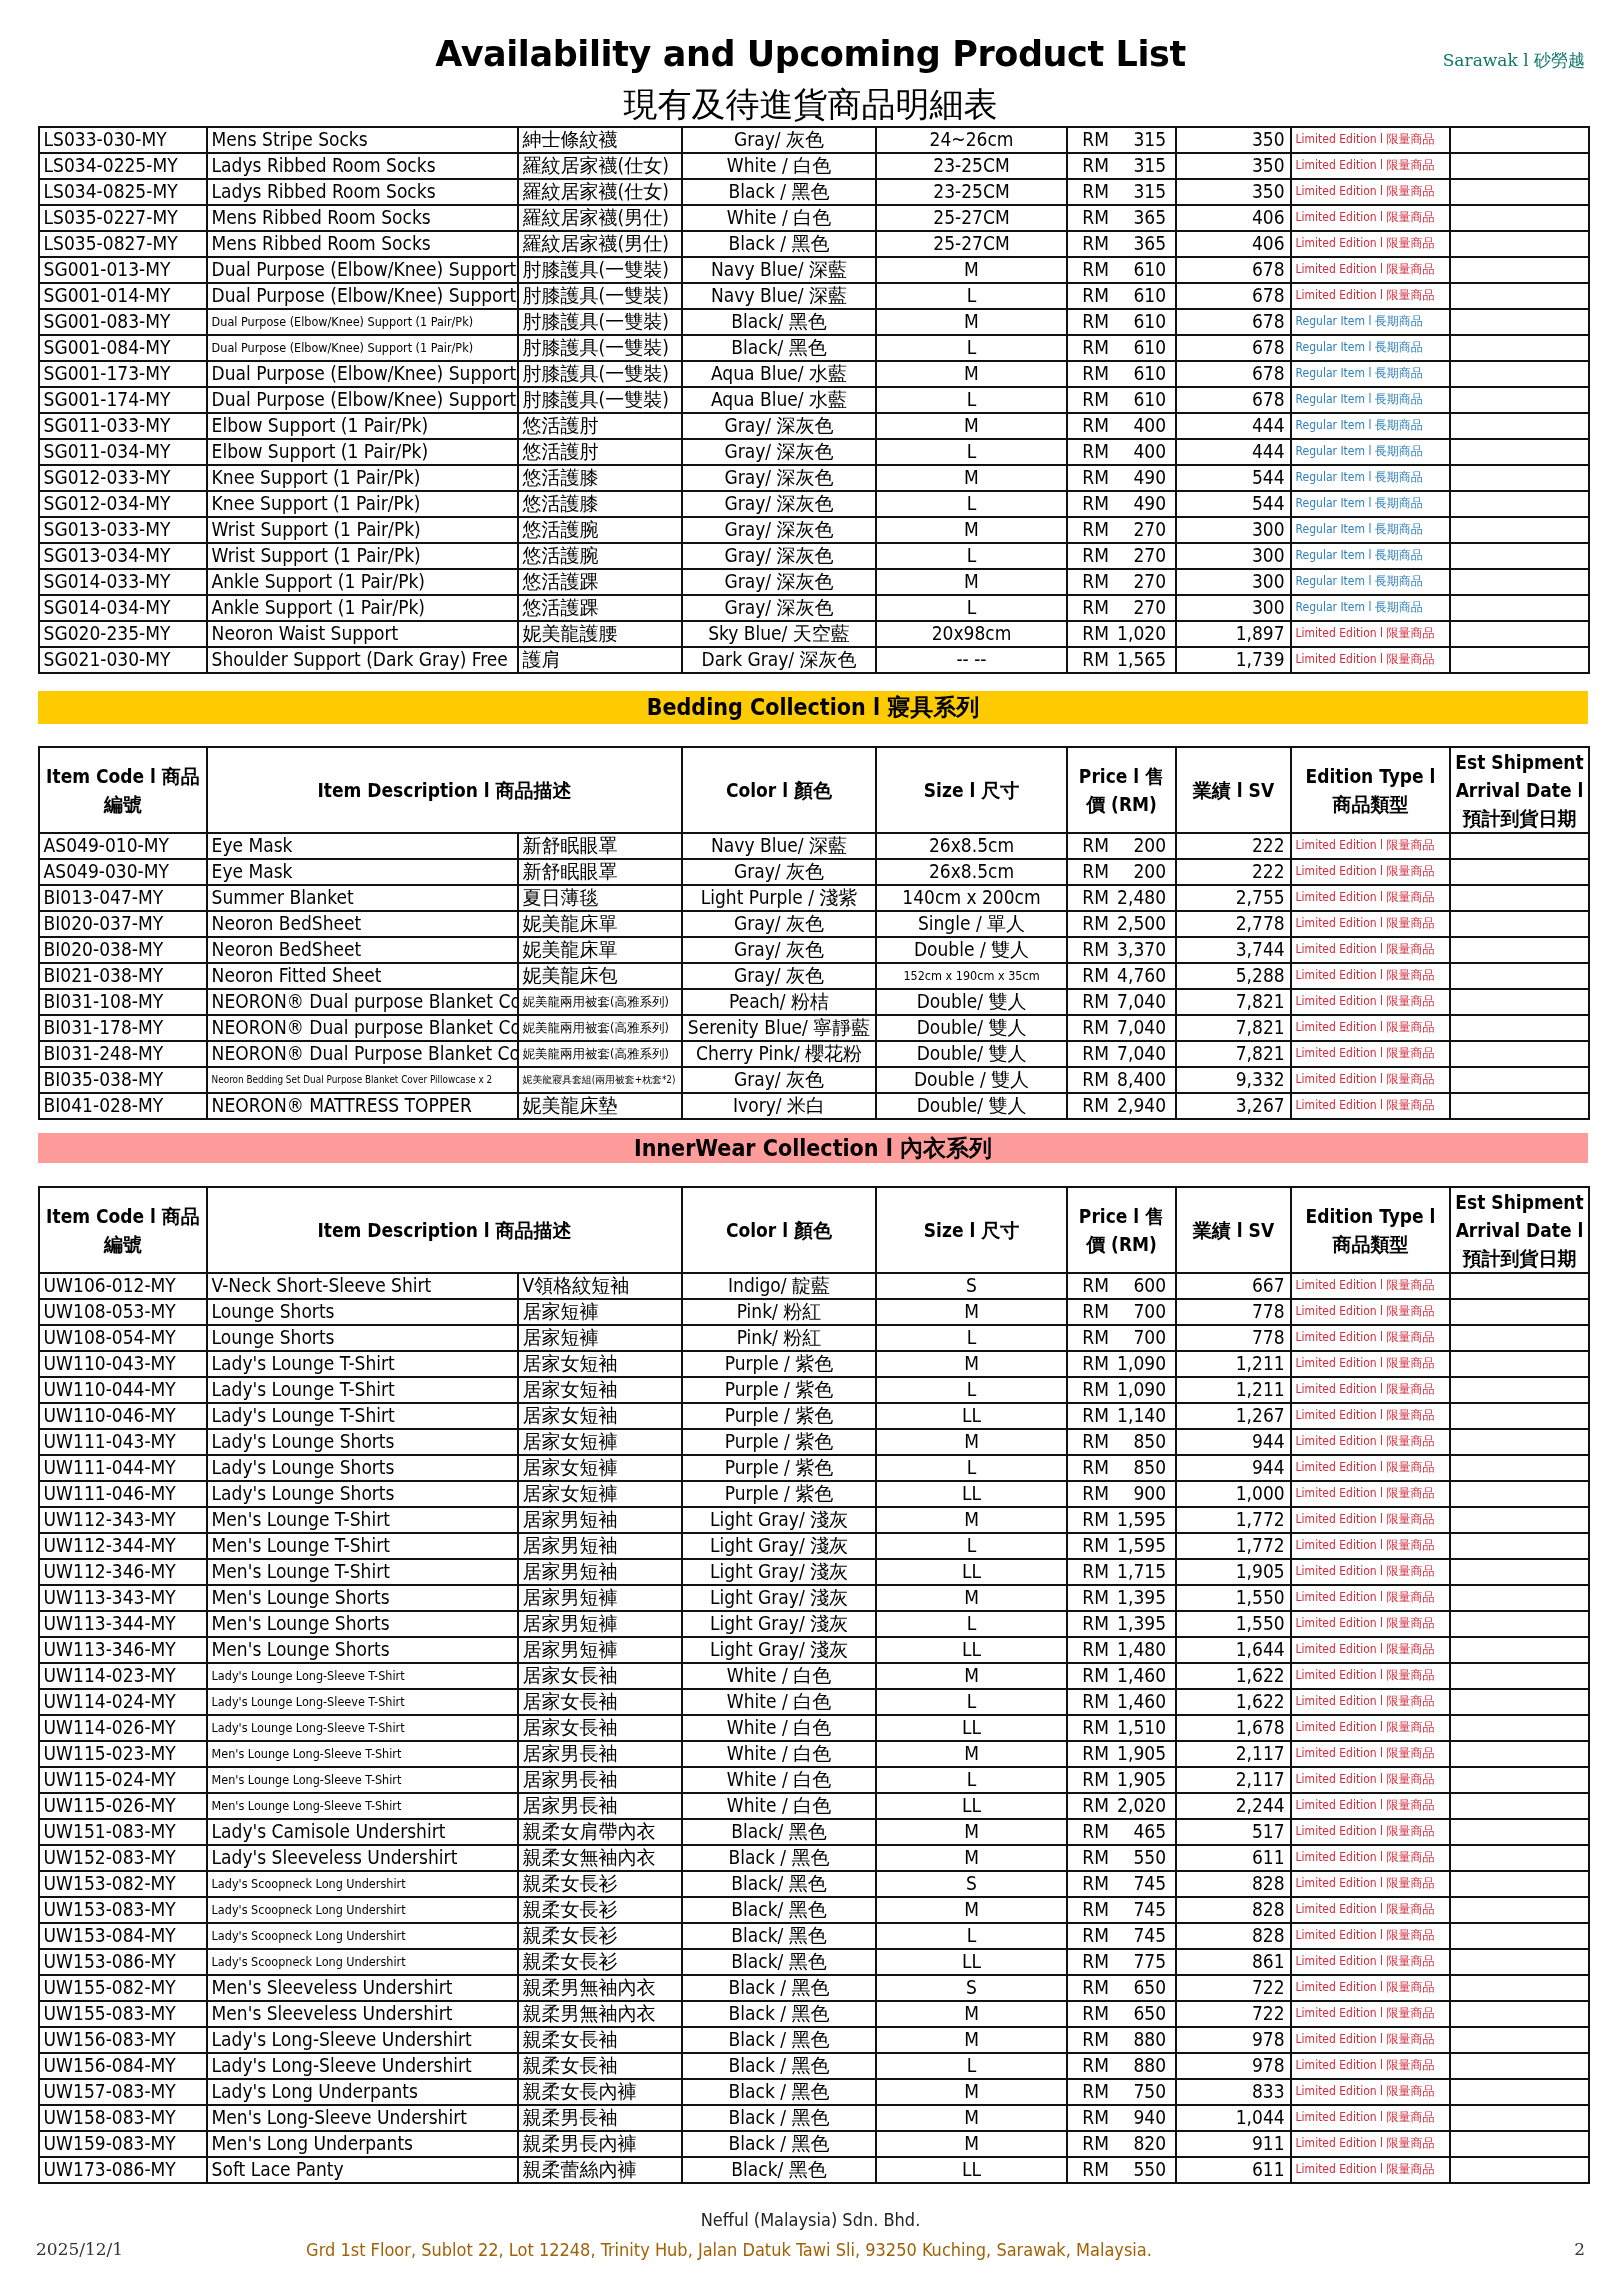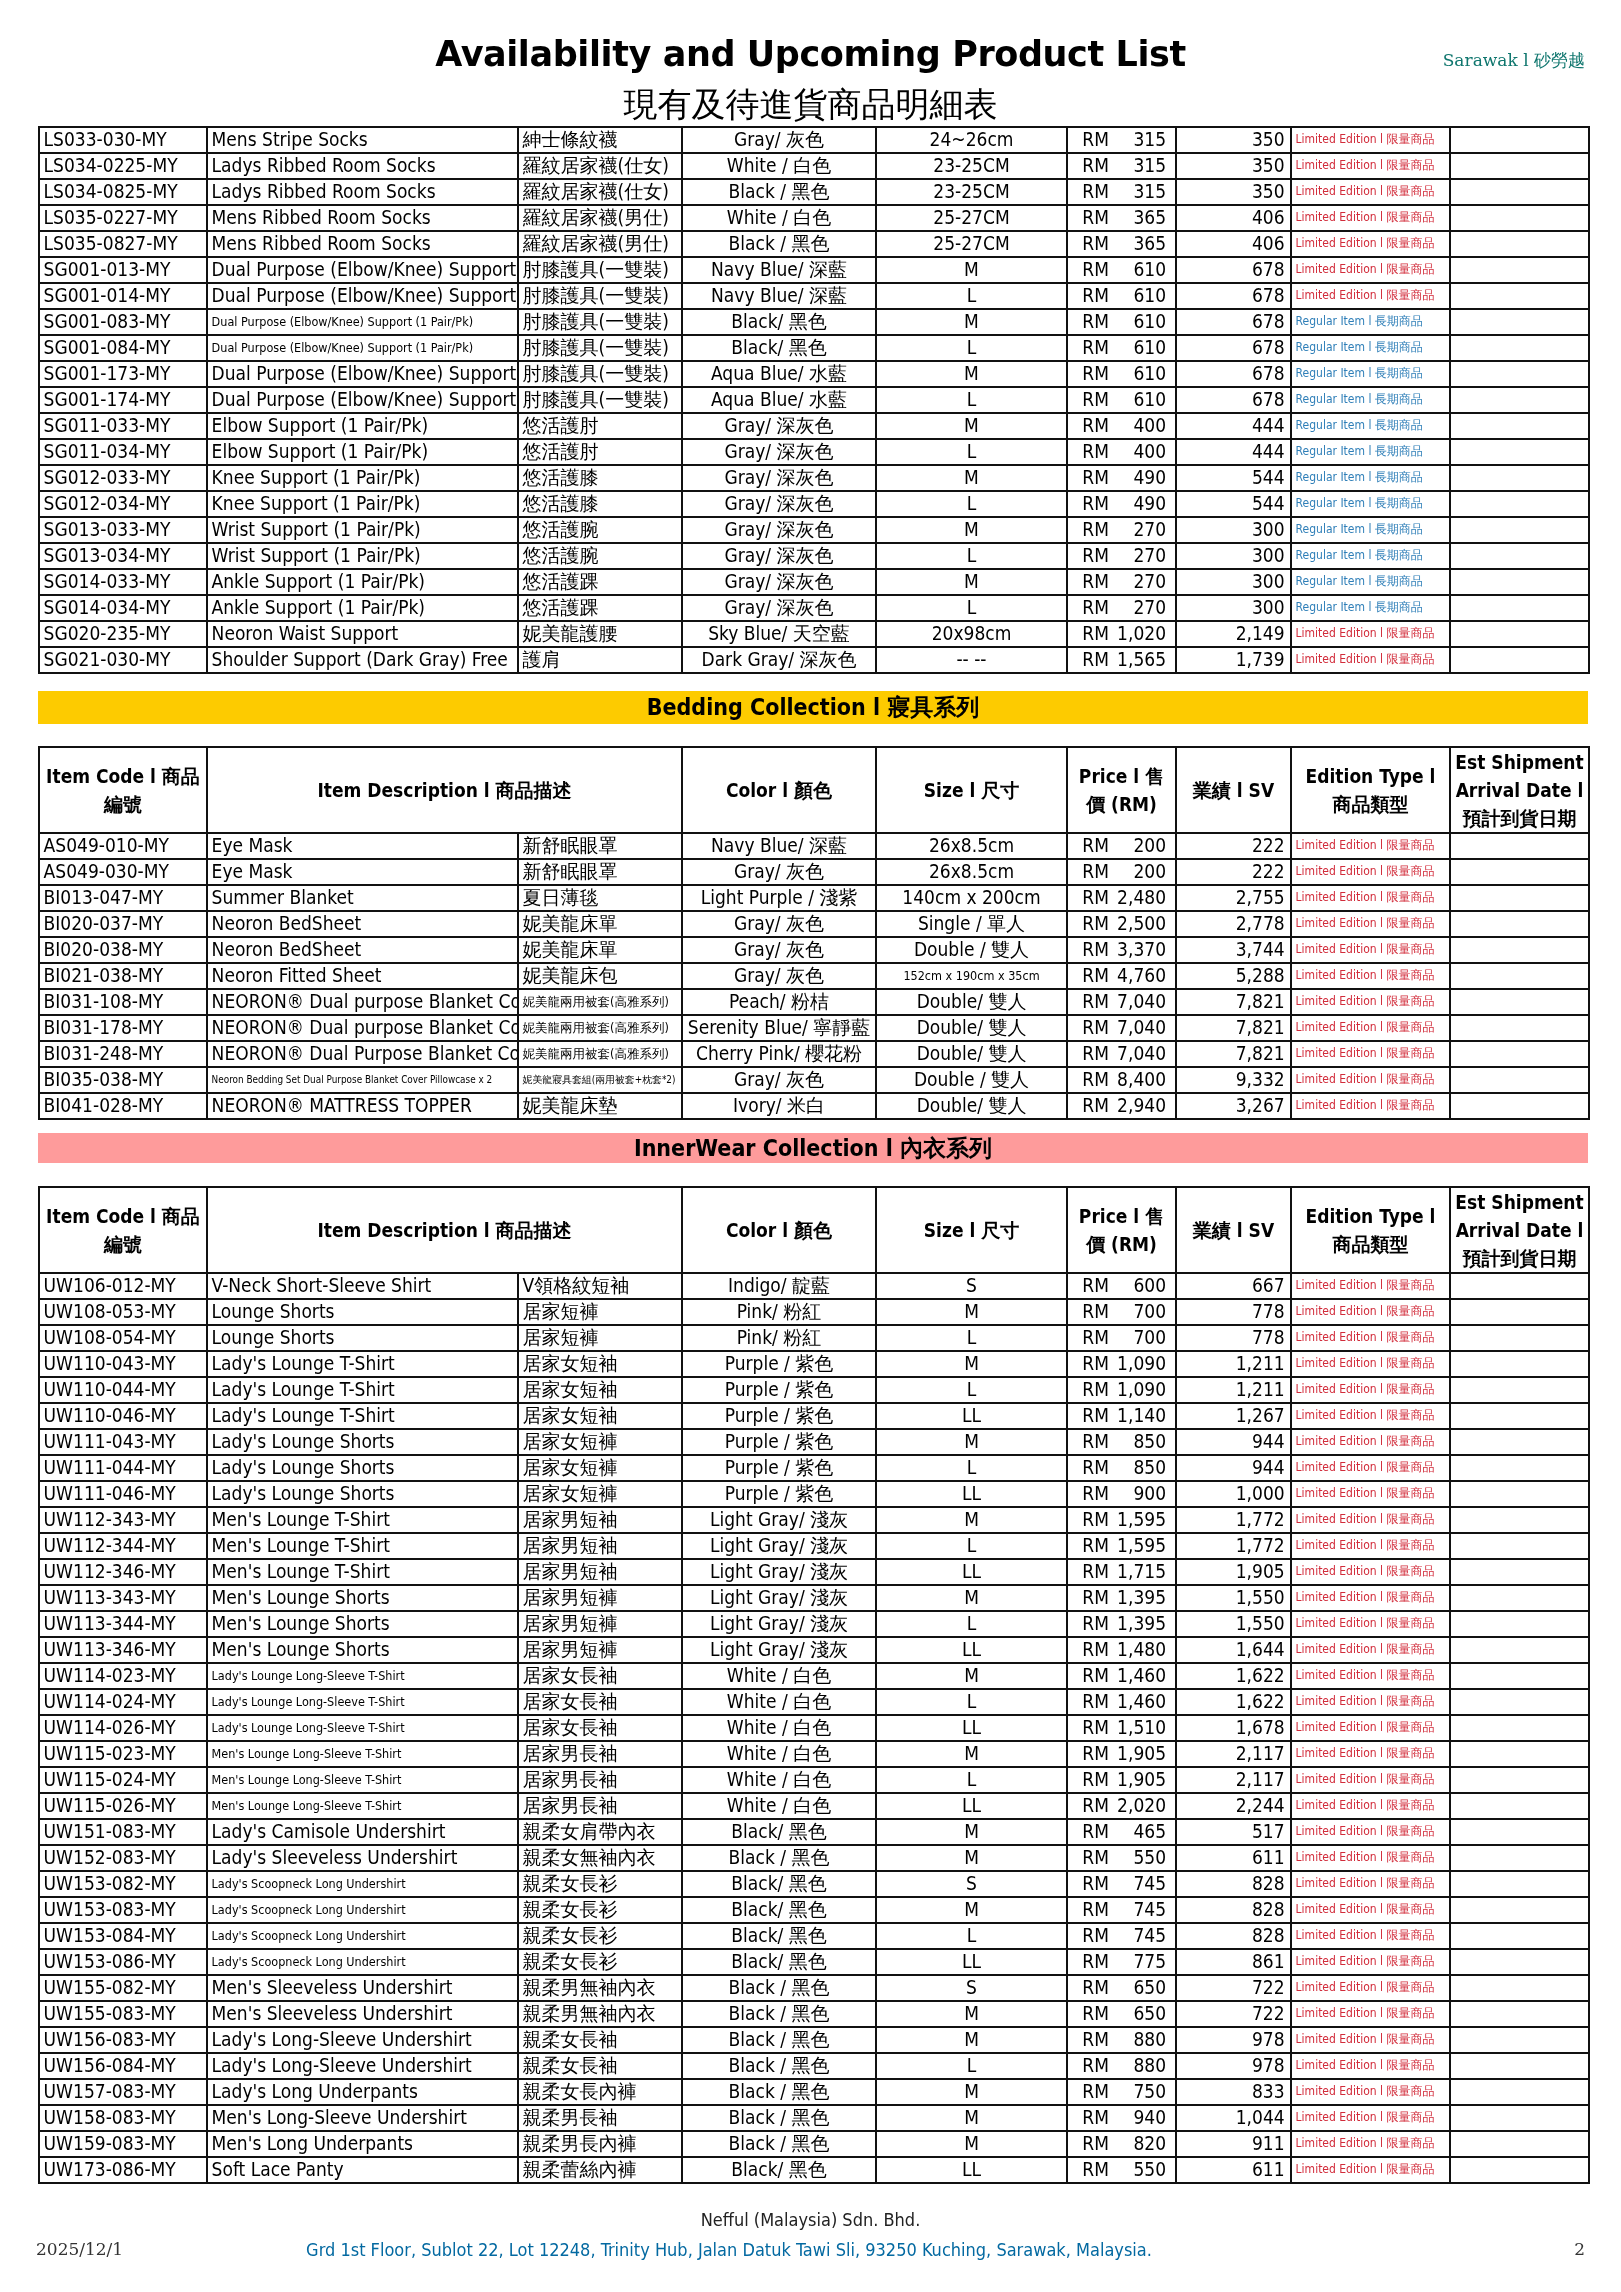--- a/index.html
+++ b/index.html
@@ -16,21 +16,21 @@
   .price { display:flex; justify-content:space-between; padding:0 5.4px 0 10.7px; }
   .ed { font-size:12px; }
   .limited { color:#d22b3a; }
   .regular { color:#2f7fb8; }
   .small { font-size:12.5px; }
   .tiny { font-size:9.9px; }
   .banner { position:absolute; left:38px; width:1550px; text-align:center; font-weight:bold; font-size:23px; }
   .banner.yellow { background:#fdcb00; top:691px; height:33px; line-height:32px; }
   .banner.pink { background:#fe9b9b; top:1133px; height:30px; line-height:30px; }
   .footer-co { position:absolute; left:0; width:1621px; top:2209px; text-align:center; font-size:18px; color:#222; }
-  .footer-addr { position:absolute; left:0; width:1458px; top:2239px; text-align:center; font-size:18px; color:#0369a1; }
+  .footer-addr { position:absolute; left:0; width:1458px; top:2239px; text-align:center; font-size:18px; color:#a16207; }
   .footer-date { position:absolute; left:36px; top:2239px; font-family:"DejaVu Serif", serif; font-size:17px; color:#333; }
   .footer-page { position:absolute; right:36px; top:2239px; font-family:"DejaVu Serif", serif; font-size:17px; color:#333; }
 </style>
 </head>
 <body>
 
 
 
 <div class="title">Availability and Upcoming Product List</div>
 <div class="subtitle">現有及待進貨商品明細表</div>
@@ -360,21 +360,21 @@
         <td>Neoron Waist Support</td>
         <td>妮美龍護腰</td>
         <td class="c">Sky Blue/ 天空藍</td>
         <td class="c">20x98cm</td>
         <td>
           <div class="price">
             <span>RM</span>
             <span>1,020</span>
           </div>
         </td>
-        <td class="r">2,149</td>
+        <td class="r">1,897</td>
         <td class="ed limited">Limited Edition l 限量商品</td>
         <td></td>
       </tr>
       <tr style="height: 26px;">
         <td>SG021-030-MY</td>
         <td>Shoulder Support (Dark Gray) Free</td>
         <td>護肩</td>
         <td class="c">Dark Gray/ 深灰色</td>
         <td class="c">-- --</td>
         <td>

